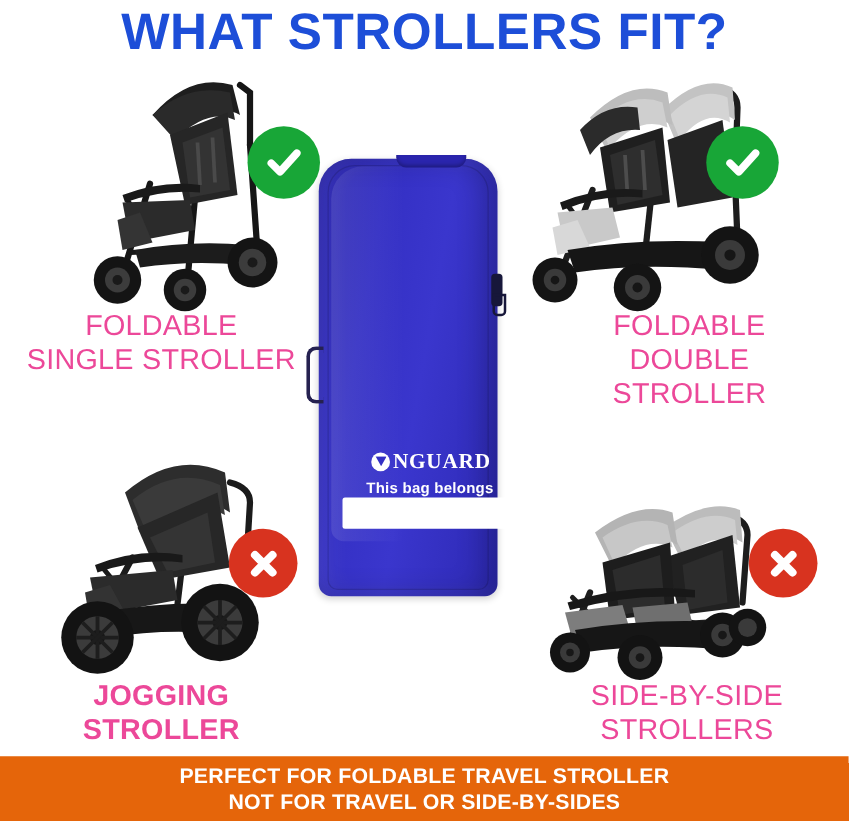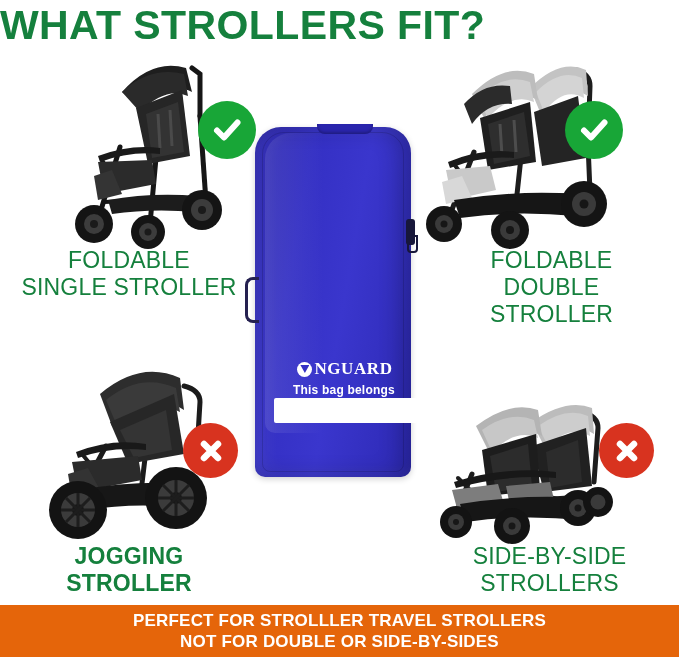--- a/index.html
+++ b/index.html
@@ -12,36 +12,36 @@
   #infographic {
     position: relative;
     width: 679px; height: 657px;
     background: #ffffff;
   }
 
   
   .title {
     position: absolute;
     top: 2px; left: 0; width: 679px;
-    text-align: left;
+    text-align: center;
     font-size: 41px;
     font-weight: bold;
     letter-spacing: 0.4px;
-    color: #15803d;
+    color: #1d4ed8;
     font-family: "Liberation Sans", sans-serif;
   }
 
   
   .caption {
     position: absolute;
     text-align: center;
     font-size: 23px;
     font-weight: normal;
     line-height: 1.18;
-    color: #15803d;
+    color: #ec4899;
     letter-spacing: 0.2px;
     white-space: pre-line;
   }
   #caption-single   { top: 247px; left: 0;    width: 258px; }
   #caption-double   { top: 247px; left: 424px; width: 255px; }
   #caption-jogging  { top: 543px; left: 0;    width: 258px; font-weight: bold; }
   #caption-sbs      { top: 543px; left: 420px; width: 259px; }
 
   
   .badge {
@@ -52,21 +52,21 @@
   .badge svg { display: block; }
   #badge-single  { top: 101px; left: 198px; width: 58px; height: 58px; background: #18a637; }
   #badge-double  { top: 101px; left: 565px; width: 58px; height: 58px; background: #18a637; }
   #badge-jogging { top: 423px; left: 183px; width: 55px; height: 55px; background: #d8331f; }
   #badge-sbs     { top: 423px; left: 599px; width: 55px; height: 55px; background: #d8331f; }
 
   
   #bag {
     position: absolute;
     left: 255px; top: 127px;
-    width: 156px; height: 350px; padding-left: 44px;
+    width: 143px; height: 350px; padding-left: 44px;
   }
   .bag-body {
     position: absolute; inset: 0;
     background: linear-gradient(100deg, #2a25ad 0%, #3430c4 28%, #3a36cd 55%, #2d29b4 100%);
     border-radius: 26px 26px 10px 10px;
     box-shadow: inset -10px 0 22px rgba(0,0,0,0.22),
                 inset 10px 0 18px rgba(255,255,255,0.07),
                 0 2px 6px rgba(0,0,0,0.18);
   }
   .bag-sheen {
@@ -417,17 +417,17 @@
   <div class="badge" id="badge-sbs">
     <svg width="32" height="32" viewBox="0 0 32 32">
       <path d="M9 9 L23 23 M23 9 L9 23" fill="none" stroke="#ffffff" stroke-width="6.5" stroke-linecap="round"></path>
     </svg>
   </div>
 
   <div class="caption" id="caption-sbs">SIDE-BY-SIDE
 STROLLERS</div>
 
   <div id="banner">
-    <div class="banner-line">PERFECT FOR STROLLLER TRAVEL STROLLERS</div>
-    <div class="banner-line">NOT FOR DOUBLE OR SIDE-BY-SIDES</div>
+    <div class="banner-line">PERFECT FOR FOLDABLE TRAVEL STROLLER</div>
+    <div class="banner-line">NOT FOR TRAVEL OR SIDE-BY-SIDES</div>
   </div>
 
 </div>
 
 </body></html>

